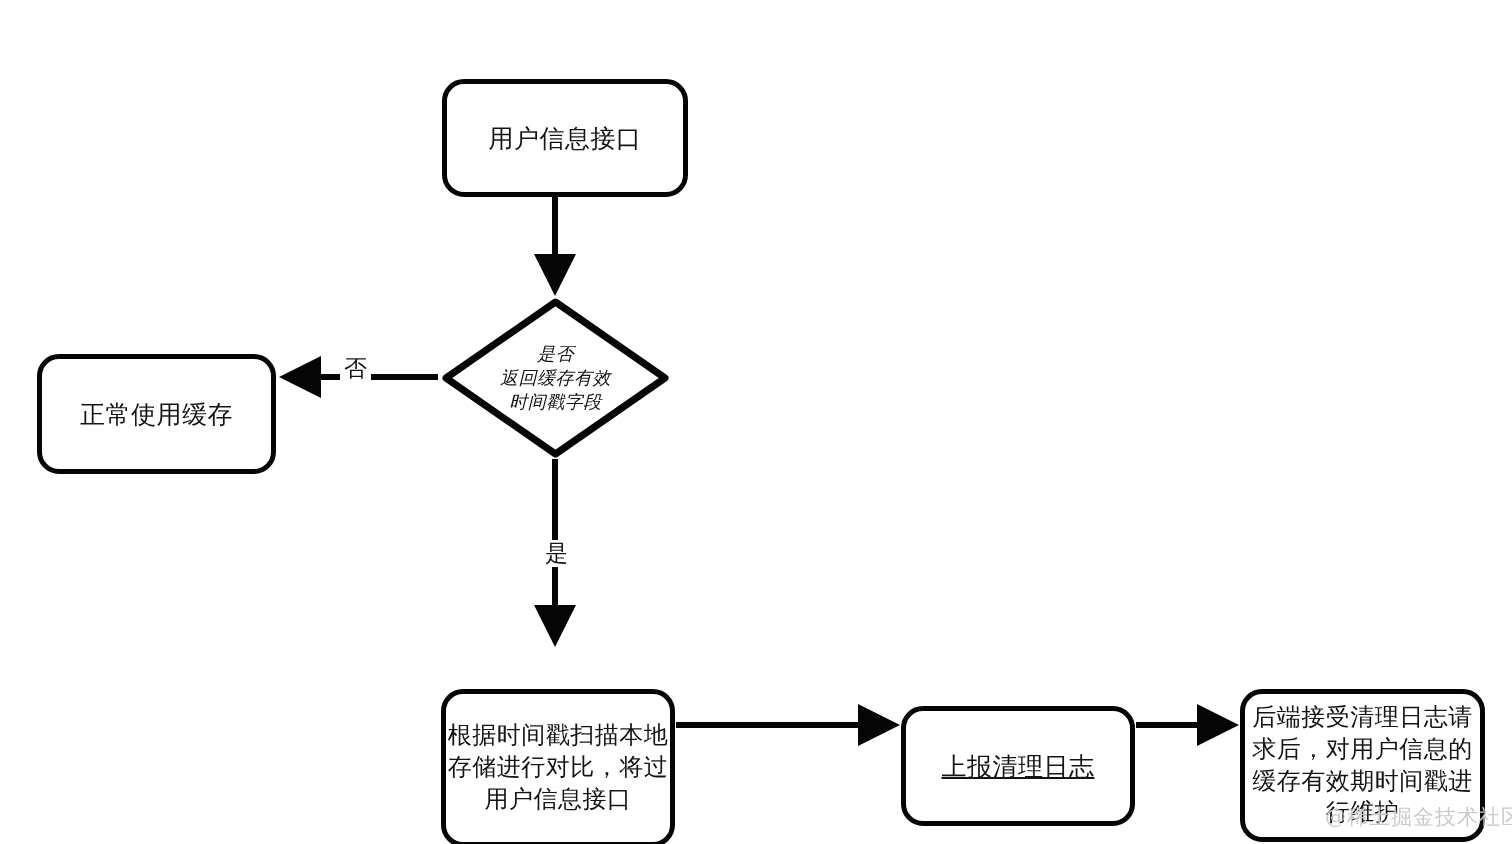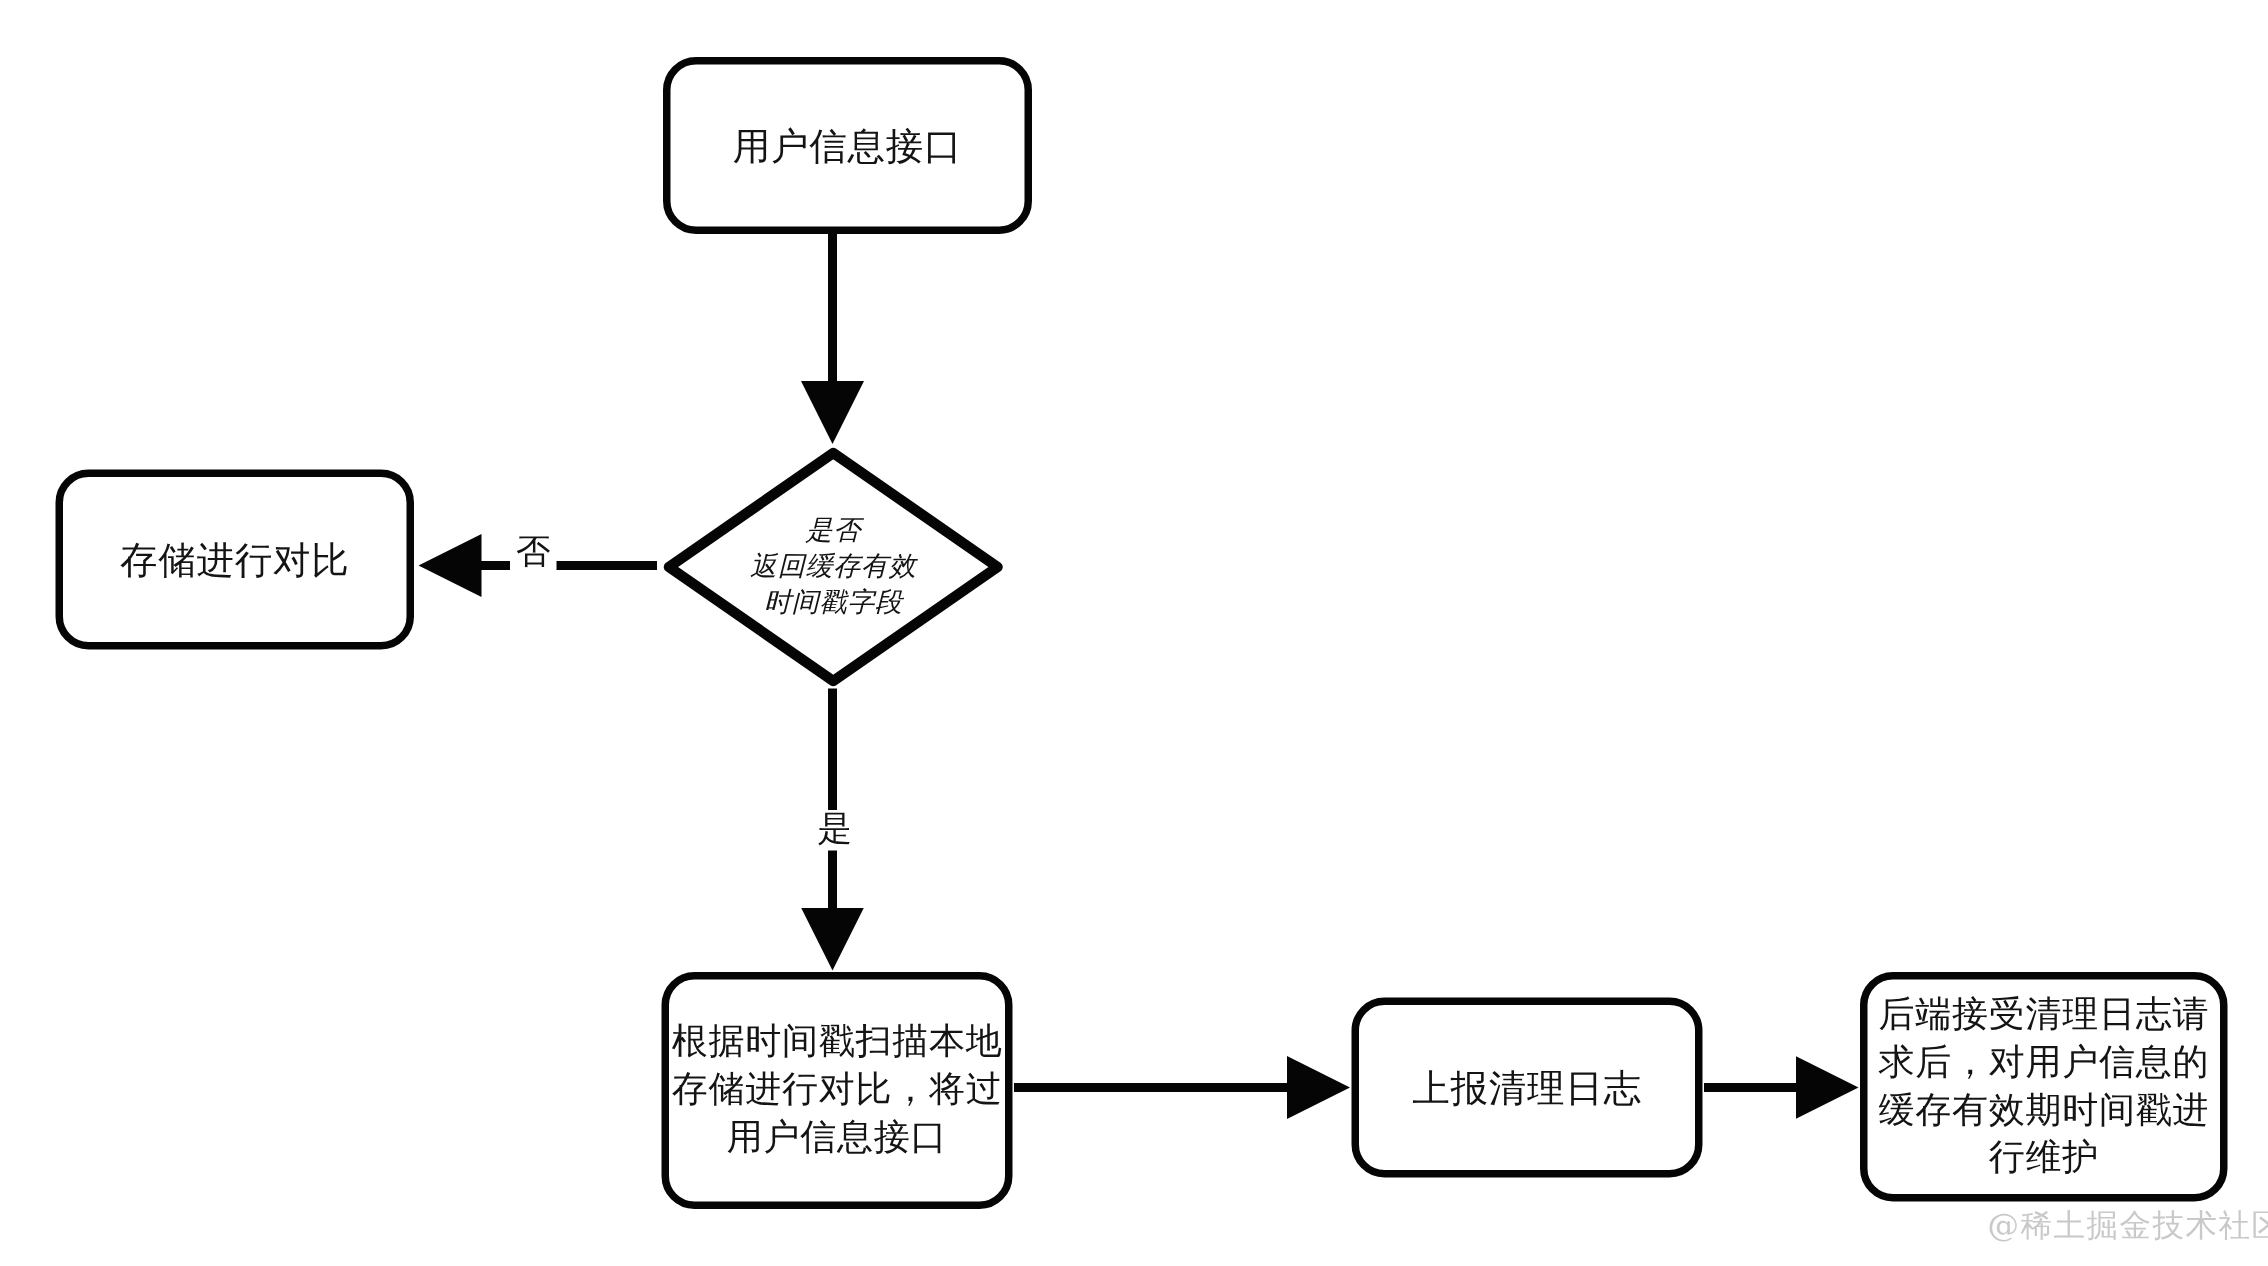--- a/index.html
+++ b/index.html
@@ -27,20 +27,21 @@
     display: flex;
     align-items: center;
     justify-content: center;
     text-align: center;
     background: #ffffff;
     color: #141414;
   }
   .box {
     border: 5px solid #050505;
     border-radius: 22px;
+    margin-top: 41px;
   }
   .node-text {
     display: block;
     line-height: 1.32;
     white-space: pre-line;
     letter-spacing: 0.5px;
   }
 
   
   #node-user-api {
@@ -51,20 +52,21 @@
     left: 37px; top: 313px; width: 239px; height: 120px;
     font-size: 25px;
   }
   #node-scan-clean {
     left: 441px; top: 648px; width: 234px; height: 158px;
     font-size: 24px;
   }
   #node-report-log {
     left: 901px; top: 665px; width: 234px; height: 120px;
     font-size: 25px;
+    text-decoration: underline;
   }
   #node-backend-maintain {
     left: 1240px; top: 648px; width: 245px; height: 153px;
     font-size: 24px;
   }
 
   
   #node-decision {
     left: 441px; top: 297px; width: 229px; height: 162px;
     background: transparent;
@@ -138,21 +140,21 @@
   <div class="node" id="node-decision">
     <svg class="diamond-shape" viewBox="0 0 229 162" preserveAspectRatio="none">
       <polygon points="114.5,5 224,81 114.5,157 5,81" fill="#ffffff" stroke="#050505" stroke-width="7" stroke-linejoin="round"></polygon>
     </svg>
     <span class="node-text">是否
 返回缓存有效
 时间戳字段</span>
   </div>
 
   <div class="node box" id="node-normal-cache">
-    <span class="node-text">存储进行对比</span>
+    <span class="node-text">正常使用缓存</span>
   </div>
 
   <div class="node box" id="node-scan-clean">
     <span class="node-text">根据时间戳扫描本地
 存储进行对比，将过
 用户信息接口</span>
   </div>
 
   <div class="node box" id="node-report-log">
     <span class="node-text">上报清理日志</span>

